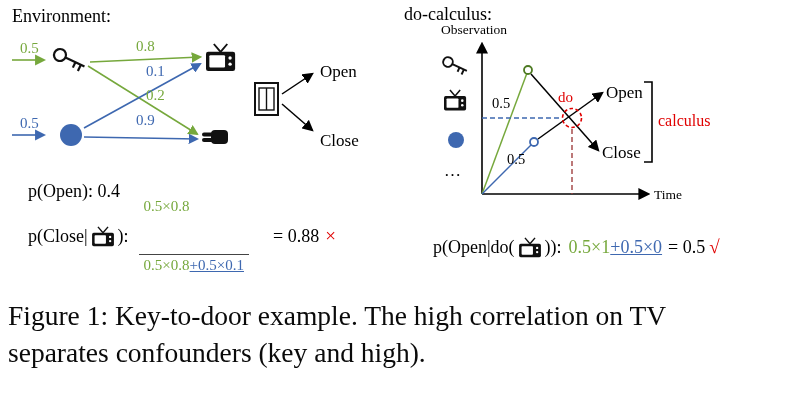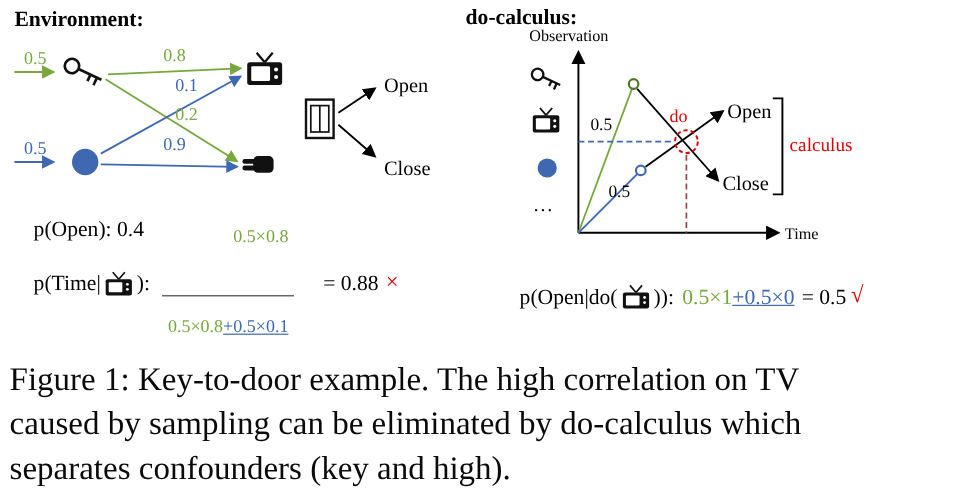--- a/index.html
+++ b/index.html
@@ -1,45 +1,45 @@
 <!DOCTYPE html>
 <html><head>
 <meta charset="utf-8">
 <style>
   html,body{margin:0;padding:0;background:#ffffff;}
   #page{position:relative;width:800px;height:417px;background:#ffffff;font-family:"Liberation Serif",serif;color:#000;overflow:hidden;}
-  .title{position:absolute;font-weight:bold;font-size:18px;text-align:right;}
+  .title{position:absolute;font-weight:normal;font-size:18px;text-align:right;}
   svg{position:absolute;overflow:visible;}
   svg text{font-family:"Liberation Serif",serif;}
   .t15{font-size:15px;}
   .t14{font-size:14.5px;}
   .t13{font-size:13.5px;}
   .t17{font-size:17px;}
   .fg{fill:#76a83c;}
   .fb{fill:#3e68b0;}
   .fr{fill:#e00000;}
   .fk{fill:#000000;}
   .formula{position:absolute;display:flex;align-items:center;font-size:18px;white-space:pre;}
   .plain{position:absolute;font-size:18px;}
-  .frac{display:inline-block;text-align:right;font-size:15px;margin:0 4px 0 10px;line-height:1.25;}
+  .frac{display:inline-block;text-align:left;font-size:15px;margin:0 4px 0 10px;line-height:1.25;}
   .frac .num{padding:0 5px 1px;}
-  .frac .den{border-top:1.4px solid #444;padding:17px 5px 0;}
+  .frac .den{border-top:1.4px solid #444;padding:1px 5px 0;}
   .green{color:#76a83c;}
   .blue{color:#3e68b0;text-decoration:underline;}
   .red{color:#e00000;}
   .tv-inline{position:static;margin:0 3px;display:inline-block;vertical-align:middle;}
   .caption{position:absolute;left:8px;top:297px;width:792px;font-size:27.5px;line-height:37px;color:#0a0a0a;}
 </style>
 </head>
 <body>
 
 <div id="page">
 
   <div class="title" style="left:12px;top:6px">Environment:</div>
-  <div class="title" style="left:388px;top:4px">do-calculus:</div>
+  <div class="title" style="left:404px;top:4px">do-calculus:</div>
 
   <svg width="390" height="175" style="left:0px;top:0px">
     <defs>
       <marker id="mg" viewBox="0 0 10 10" refX="8" refY="5" markerWidth="7" markerHeight="7" orient="auto">
         <path d="M0,0 L10,5 L0,10 Z" fill="#76a83c"></path>
       </marker>
       <marker id="mb" viewBox="0 0 10 10" refX="8" refY="5" markerWidth="7" markerHeight="7" orient="auto">
         <path d="M0,0 L10,5 L0,10 Z" fill="#3e68b0"></path>
       </marker>
       <marker id="mk" viewBox="0 0 10 10" refX="8" refY="5" markerWidth="7.5" markerHeight="7.5" orient="auto">
@@ -93,21 +93,21 @@
 
     <line x1="282" y1="94" x2="312" y2="74" stroke="#000" stroke-width="1.5" marker-end="url(#mk)"></line>
     <line x1="282" y1="104" x2="312" y2="130" stroke="#000" stroke-width="1.5" marker-end="url(#mk)"></line>
     <text x="320" y="77" class="t17 fk">Open</text>
     <text x="320" y="146" class="t17 fk">Close</text>
   </svg>
 
   <div class="plain" style="left:28px;top:181px">p(Open): 0.4</div>
 
   <div class="formula" style="left:28px;top:210px;height:52px">
-    <span>p(Time|</span>
+    <span>p(Close|</span>
     <svg class="tv-inline" width="24" height="21" viewBox="0 0 26 25">
       <path d="M7,1 L13,8 M19,1 L13,8" stroke="#111" stroke-width="1.7" fill="none"></path>
       <rect x="0" y="8" width="26" height="16" rx="2" fill="#111"></rect>
       <rect x="3" y="11" width="13.5" height="10" rx="1" fill="#fff"></rect>
       <circle cx="21.5" cy="13" r="1.4" fill="#fff"></circle>
       <circle cx="21.5" cy="18" r="1.4" fill="#fff"></circle>
     </svg>
     <span>):</span>
     <span class="frac">
       <span class="num green" style="display:block">0.5×0.8</span>
@@ -180,17 +180,16 @@
     </svg>
     <span>)):</span>
     <span class="green" style="margin-left:7px">0.5×1</span>
     <span class="blue">+0.5×0</span>
     <span style="margin-left:6px">= 0.5</span>
     <span class="red" style="margin-left:4px;font-size:19px">√</span>
   </div>
 
   <div class="caption">
     <div>Figure 1: Key-to-door example. The high correlation on TV</div>
-    <div>caused by sampling can be eliminated by do-calculus which</div>
     <div>separates confounders (key and high).</div>
   </div>
 
 </div>
 
 </body></html>

